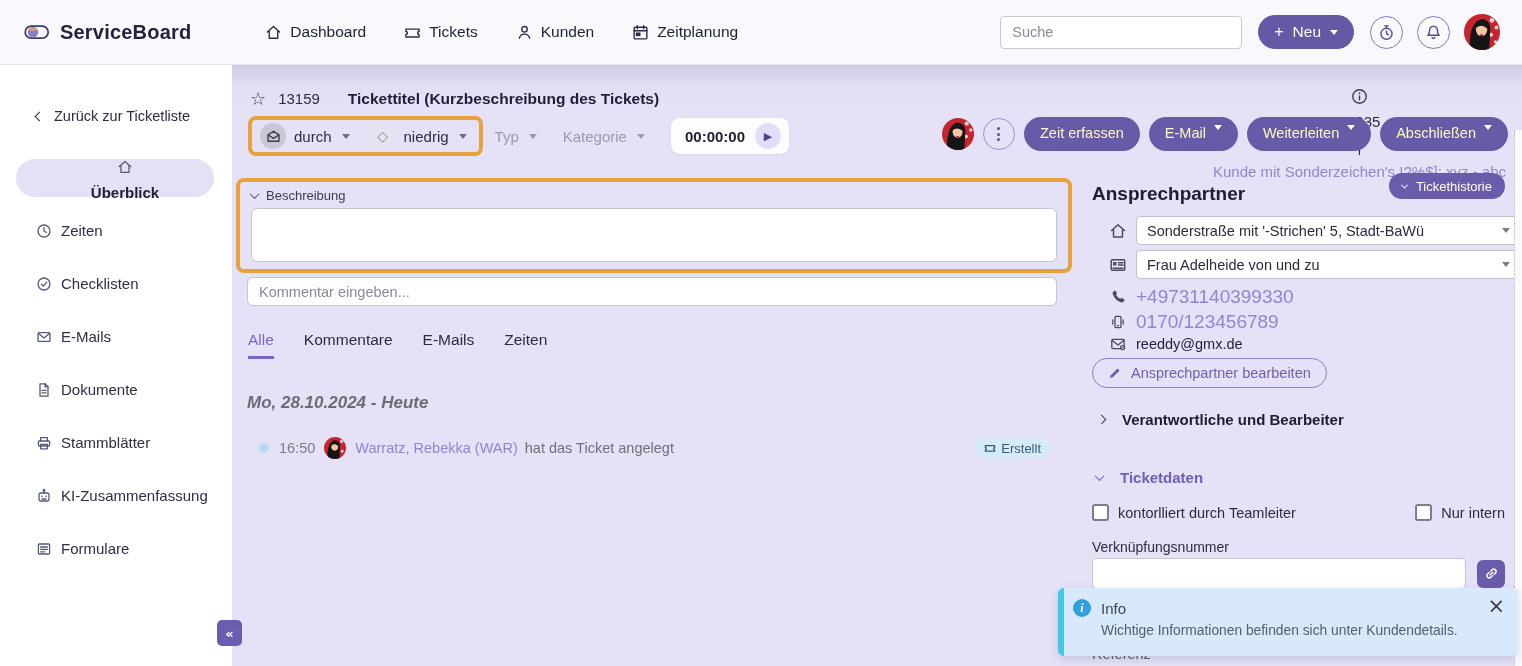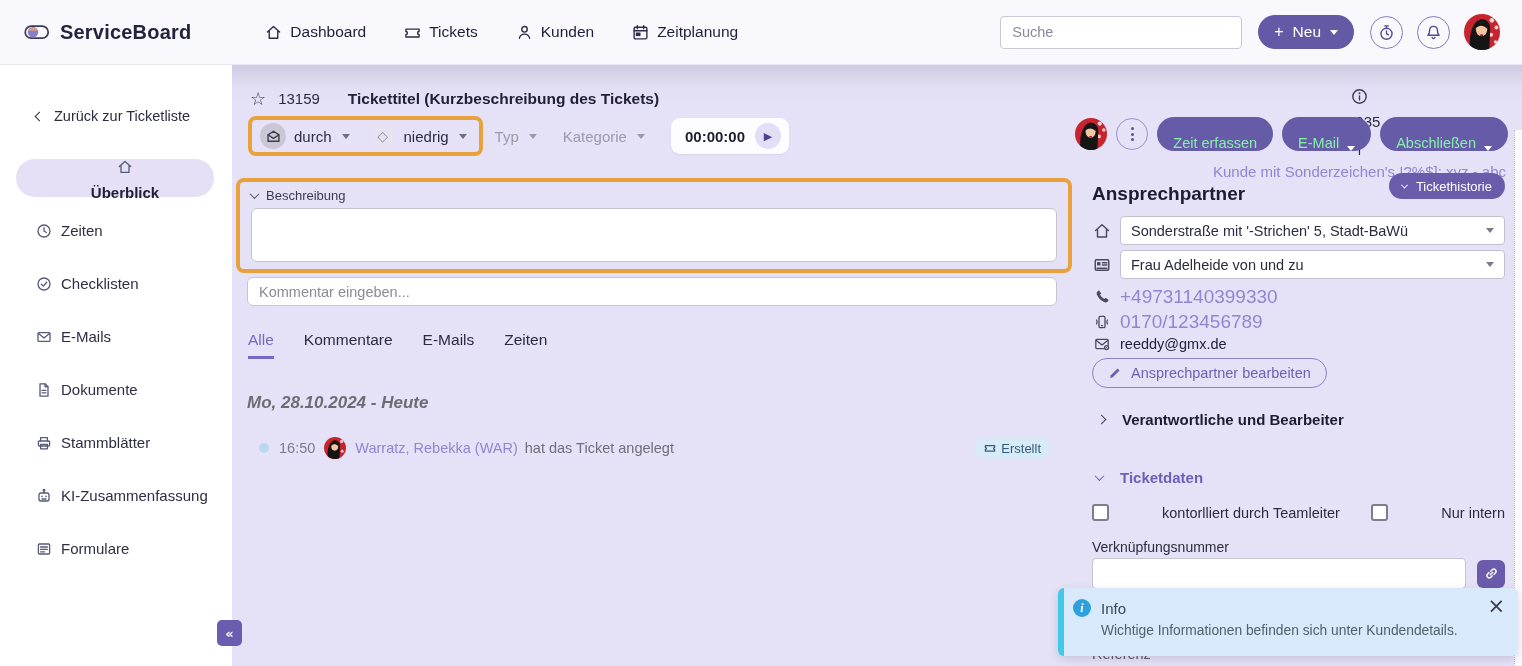--- a/index.html
+++ b/index.html
@@ -62,21 +62,21 @@
   .dd.muted .dd-label { color:#9b9aa9; }
   .dd.muted .caret { color:#9b9aa9; }
   .timer-pill { background:#fdfdff; border-radius:9px; display:flex; align-items:center; gap:10px; padding:5px 8px 5px 14px; box-shadow:0 1px 2px rgba(60,50,120,.08); }
   .timer-val { font-size:15px; font-weight:700; color:#1d1d30; }
   .play-btn { width:26px; height:26px; border-radius:50%; background:#e3def8; color:#4f4090; display:flex; align-items:center; justify-content:center; font-size:11px; cursor:pointer; }
 
   .row2r { position:absolute; right:14px; top:52px; display:flex; align-items:center; gap:9px; }
   .av-act { width:32px; height:32px; }
   .dots-btn { width:32px; height:32px; border-radius:50%; border:1.5px solid #9c92cf; display:flex; flex-direction:column; align-items:center; justify-content:center; gap:2.5px; cursor:pointer; }
   .dots-btn i { width:3px; height:3px; border-radius:50%; background:#5a4f9b; }
-  .act-btn { height:34px; border-radius:17px; background:#665ba6; color:#86efac; font-size:14.5px; display:flex; align-items:flex-end; gap:8px; padding:0 16px; cursor:pointer; }
+  .act-btn { height:34px; border-radius:17px; background:#665ba6; color:#fef9c3; font-size:14.5px; display:flex; align-items:flex-start; gap:8px; padding:8px 16px; cursor:pointer; }
   .act-btn .caret { color:#fff; }
 
   .desc-box { position:absolute; left:4px; top:113px; width:836px; height:95px; border:4px solid #e9a23b; border-radius:8px; padding:6px 11px; }
   .desc-head { display:flex; align-items:center; gap:8px; font-size:13px; color:#3b3b4f; cursor:pointer; }
   .desc-area { margin-top:5px; width:100%; height:54px; border:1px solid #c4c4cf; border-radius:6px; background:#fff; resize:none; outline:none; font-family:inherit; font-size:14px; padding:6px 9px; }
   .comment-input { position:absolute; left:15px; top:212px; width:810px; height:29px; border:1px solid #c6c6d2; border-radius:6px; background:#fff; font-size:14.5px; padding:0 11px; outline:none; color:#33334a; }
   .comment-input::placeholder { color:#8a8a98; }
 
   .tabs { position:absolute; left:16px; top:266px; display:flex; gap:30px; }
   .tab { font-size:15.5px; color:#2b2b40; padding-bottom:7px; cursor:pointer; }
@@ -89,34 +89,34 @@
   .av-entry { width:22px; height:22px; margin-right:9px; }
   .entry-user { font-size:14.5px; color:#9285d1; margin-right:7px; cursor:pointer; }
   .entry-action { font-size:14.5px; color:#6f6f7b; }
   .badge { margin-left:auto; background:#d8eaf8; color:#335d75; border-radius:11px; font-size:13px; height:22px; display:flex; align-items:center; gap:5px; padding:0 10px; }
 
   
   .panel { position:absolute; left:860px; top:96px; width:413px; }
   .hist-btn { position:absolute; right:0; top:12px; height:26px; border-radius:13px; background:#6a5cab; color:#fff; font-size:13px; display:flex; align-items:center; gap:9px; padding:0 13px; cursor:pointer; }
   .hist-btn .chev { width:5px; height:5px; }
   .panel-h { position:absolute; left:0; top:22px; font-size:19px; font-weight:700; color:#1d1d30; }
-  .p-row { position:absolute; left:0; width:413px; display:flex; align-items:center; }
+  .p-row { position:absolute; left:16px; width:413px; display:flex; align-items:center; }
   .p-icn { width:20px; color:#4a4a5c; flex:none; margin-right:8px; display:flex; justify-content:center; }
   .select { flex:1; height:29px; background:#fff; border:1px solid #c2c1d0; border-radius:4px; display:flex; align-items:center; font-size:14.5px; color:#2b2b40; padding:0 10px; cursor:pointer; }
   .select .caret { margin-left:auto; color:#7a7a88; }
   .p-link { font-size:19px; color:#9285d1; cursor:pointer; }
   .p-mail { font-size:14.5px; color:#23233c; }
   .edit-btn { position:absolute; left:0; top:197px; height:30px; border:1px solid #8b7fc6; border-radius:16px; display:flex; align-items:center; gap:9px; padding:0 15px; color:#6f5fb2; font-size:14.5px; background:transparent; cursor:pointer; }
   .sect { position:absolute; display:flex; align-items:center; gap:17px; cursor:pointer; }
   .sect-label { font-size:15px; font-weight:700; color:#1d1d30; }
   .sect.purple .sect-label { color:#6e5eb8; }
   .cb-row { position:absolute; left:0; top:343px; width:413px; display:flex; align-items:center; justify-content:space-between; }
   .cb-group { display:flex; align-items:center; gap:9px; }
   .cb { width:17px; height:17px; border:2px solid #7d7d8c; border-radius:3px; background:#fff; cursor:pointer; flex:none; }
-  .cb-label { font-size:14.5px; color:#2b2b40;margin-left:44px; }
+  .cb-label { font-size:14.5px; color:#2b2b40; }
   .fld-label { position:absolute; left:0; top:378px; font-size:14px; color:#2b2b40; }
   .link-row { position:absolute; left:0; top:397px; width:413px; display:flex; align-items:center; gap:11px; }
   .link-input { flex:1; height:31px; background:#fff; border:1px solid #c6c6d2; border-radius:4px; outline:none; font-size:14px; padding:0 9px; }
   .link-btn { width:28px; height:28px; border-radius:6px; background:#6a5cab; color:#fff; display:flex; align-items:center; justify-content:center; cursor:pointer; flex:none; }
   .partial-label { position:absolute; left:0; top:485px; font-size:14.5px; color:#5b5b66; }
 
   
   .toast { position:absolute; left:1058px; top:588px; width:460px; height:68px; background:#d8e9fb; border-left:6px solid #41c8e6; border-radius:6px; box-shadow:0 3px 10px rgba(40,40,80,.16); z-index:9; padding:11px 14px 0 9px; }
   .toast-head { display:flex; align-items:center; gap:10px; }
   .toast-i { width:18px; height:18px; border-radius:50%; background:#2ea0dd; color:#fff; font-size:12px; font-weight:700; display:flex; align-items:center; justify-content:center; font-family:"Liberation Serif",serif; font-style:italic; }
@@ -390,20 +390,24 @@
         <i></i>
       </div>
     <div class="act-btn">
       <span>Zeit erfassen</span>
     </div>
     <div class="act-btn">
       <span>E-Mail</span>
       <span class="caret"></span>
     </div>
     <div class="act-btn">
+      <span>Weiterleiten</span>
+      <span class="caret"></span>
+    </div>
+    <div class="act-btn">
       <span>Abschließen</span>
       <span class="caret"></span>
     </div>
   </div>
 
   <div class="desc-box">
     <div class="desc-head">
       <span class="chev down" style="color:#55556a;"></span>
       <span>Beschreibung</span>
     </div>

